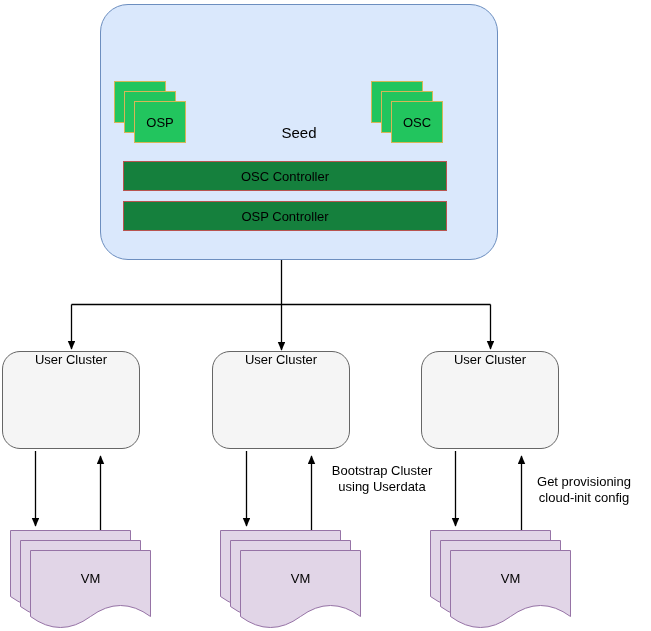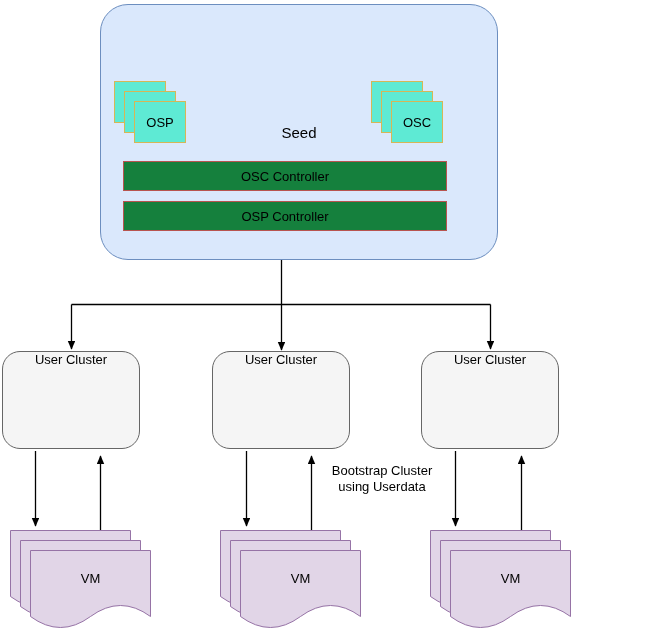--- a/index.html
+++ b/index.html
@@ -9,21 +9,21 @@
   }
   .abs{position:absolute;}
   .seed-box{
     left:100px;top:4px;width:358px;height:254px;
     background:#dae8fc;border:1px solid #6c8ebf;border-radius:28px;padding-left:38px;
   }
   .seed-label{
     left:0;right:0;top:119px;text-align:center;font-size:15px;
   }
   .card{
-    position:absolute;width:50px;height:40px;background:#5eead4;border:1px solid #d6b656;
+    position:absolute;width:50px;height:40px;background:#22c55e;border:1px solid #d6b656;
     display:flex;align-items:center;justify-content:center;font-size:13px;
   }
   .ctrl-bar{
     position:absolute;left:22px;width:322px;height:28px;
     background:#15803d;border:1px solid #b85450;
     display:flex;align-items:center;justify-content:center;font-size:13px;
   }
   .cluster{
     width:136px;height:96px;background:#f5f5f5;border:1px solid #666666;border-radius:18px;
     display:flex;align-items:flex-start;justify-content:center;font-size:13px;top:351px;
@@ -98,20 +98,24 @@
     <span>User Cluster</span>
   </div>
   <div class="abs cluster" style="left:421px;">
     <span>User Cluster</span>
   </div>
 
   <div class="abs annotation" style="left:312px;top:463px;">
     <div>Bootstrap Cluster</div>
     <div>using Userdata</div>
   </div>
+  <div class="abs annotation" style="left:517px;top:474px;width:134px;">
+    <div>Get provisioning</div>
+    <div>cloud-init config</div>
+  </div>
 
   <svg class="abs" style="left:10px;top:530px;" width="142" height="101" viewBox="0 0 142 101">
     <g transform="translate(0.5,0.5)">
       <path class="vm-doc" d="M0,0 L120,0 L120,66 Q90,44 60,66 Q30,88 0,66 Z"></path>
       <path class="vm-doc" transform="translate(10,10)" d="M0,0 L120,0 L120,66 Q90,44 60,66 Q30,88 0,66 Z"></path>
       <path class="vm-doc" transform="translate(20,20)" d="M0,0 L120,0 L120,66 Q90,44 60,66 Q30,88 0,66 Z"></path>
       <text class="vm-text" x="80" y="48" text-anchor="middle" dominant-baseline="central">VM</text>
     </g>
   </svg>
   <svg class="abs" style="left:220px;top:530px;" width="142" height="101" viewBox="0 0 142 101">

